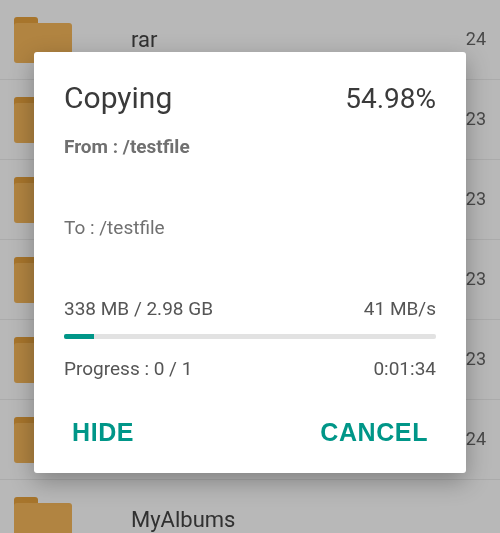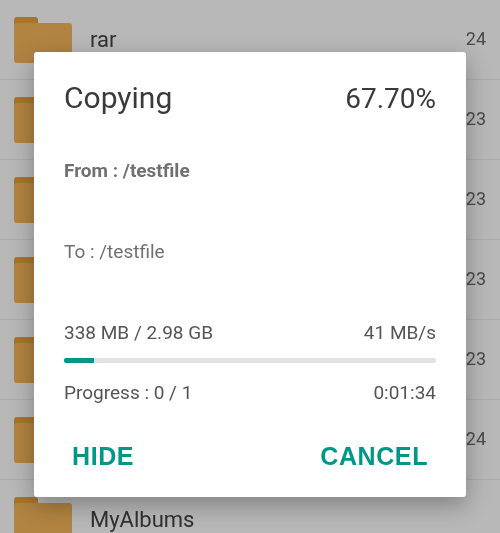--- a/index.html
+++ b/index.html
@@ -17,20 +17,21 @@
       top: 0; left: 0; right: 0; bottom: 0;
       background: #ffffff;
     }
     .file-row {
       display: flex;
       align-items: center;
       padding: 4px 14px;
       height: 80px;
       border-bottom: 1px solid #eee;
       position: relative;
+      gap: 41px;
     }
     .folder-icon {
       width: 58px;
       height: 46px;
       position: relative;
       margin-right: 18px;
       flex-shrink: 0;
     }
     .folder-icon .tab {
       position: absolute;
@@ -71,21 +72,21 @@
       top: 52px;
       background: #ffffff;
       border-radius: 3px;
       box-shadow: 0 8px 24px rgba(0,0,0,0.3);
       padding: 28px 30px 18px 30px;
     }
     .dialog-header {
       display: flex;
       justify-content: space-between;
       align-items: baseline;
-      margin-bottom: 44px;
+      margin-bottom: 20px;
     }
     .dialog-title {
       font-size: 30px;
       color: #3a3a3a;
       font-weight: 400;
     }
     .dialog-percent {
       font-size: 28px;
       color: #3a3a3a;
       font-weight: 400;
@@ -194,21 +195,21 @@
     <div class="file-name">MyAlbums</div>
 
   </div>
 </div>
 
 <div class="scrim"></div>
 
 <div class="dialog">
   <div class="dialog-header">
     <div class="dialog-title">Copying</div>
-    <div class="dialog-percent">67.70%</div>
+    <div class="dialog-percent">54.98%</div>
   </div>
   <div class="path-row path-from">From : /testfile</div>
   <div class="path-row path-to">To : /testfile</div>
   <div class="size-row">
     <span>338 MB / 2.98 GB</span>
     <span>41 MB/s</span>
   </div>
   <div class="progress-bar">
     <div class="progress-fill"></div>
   </div>

